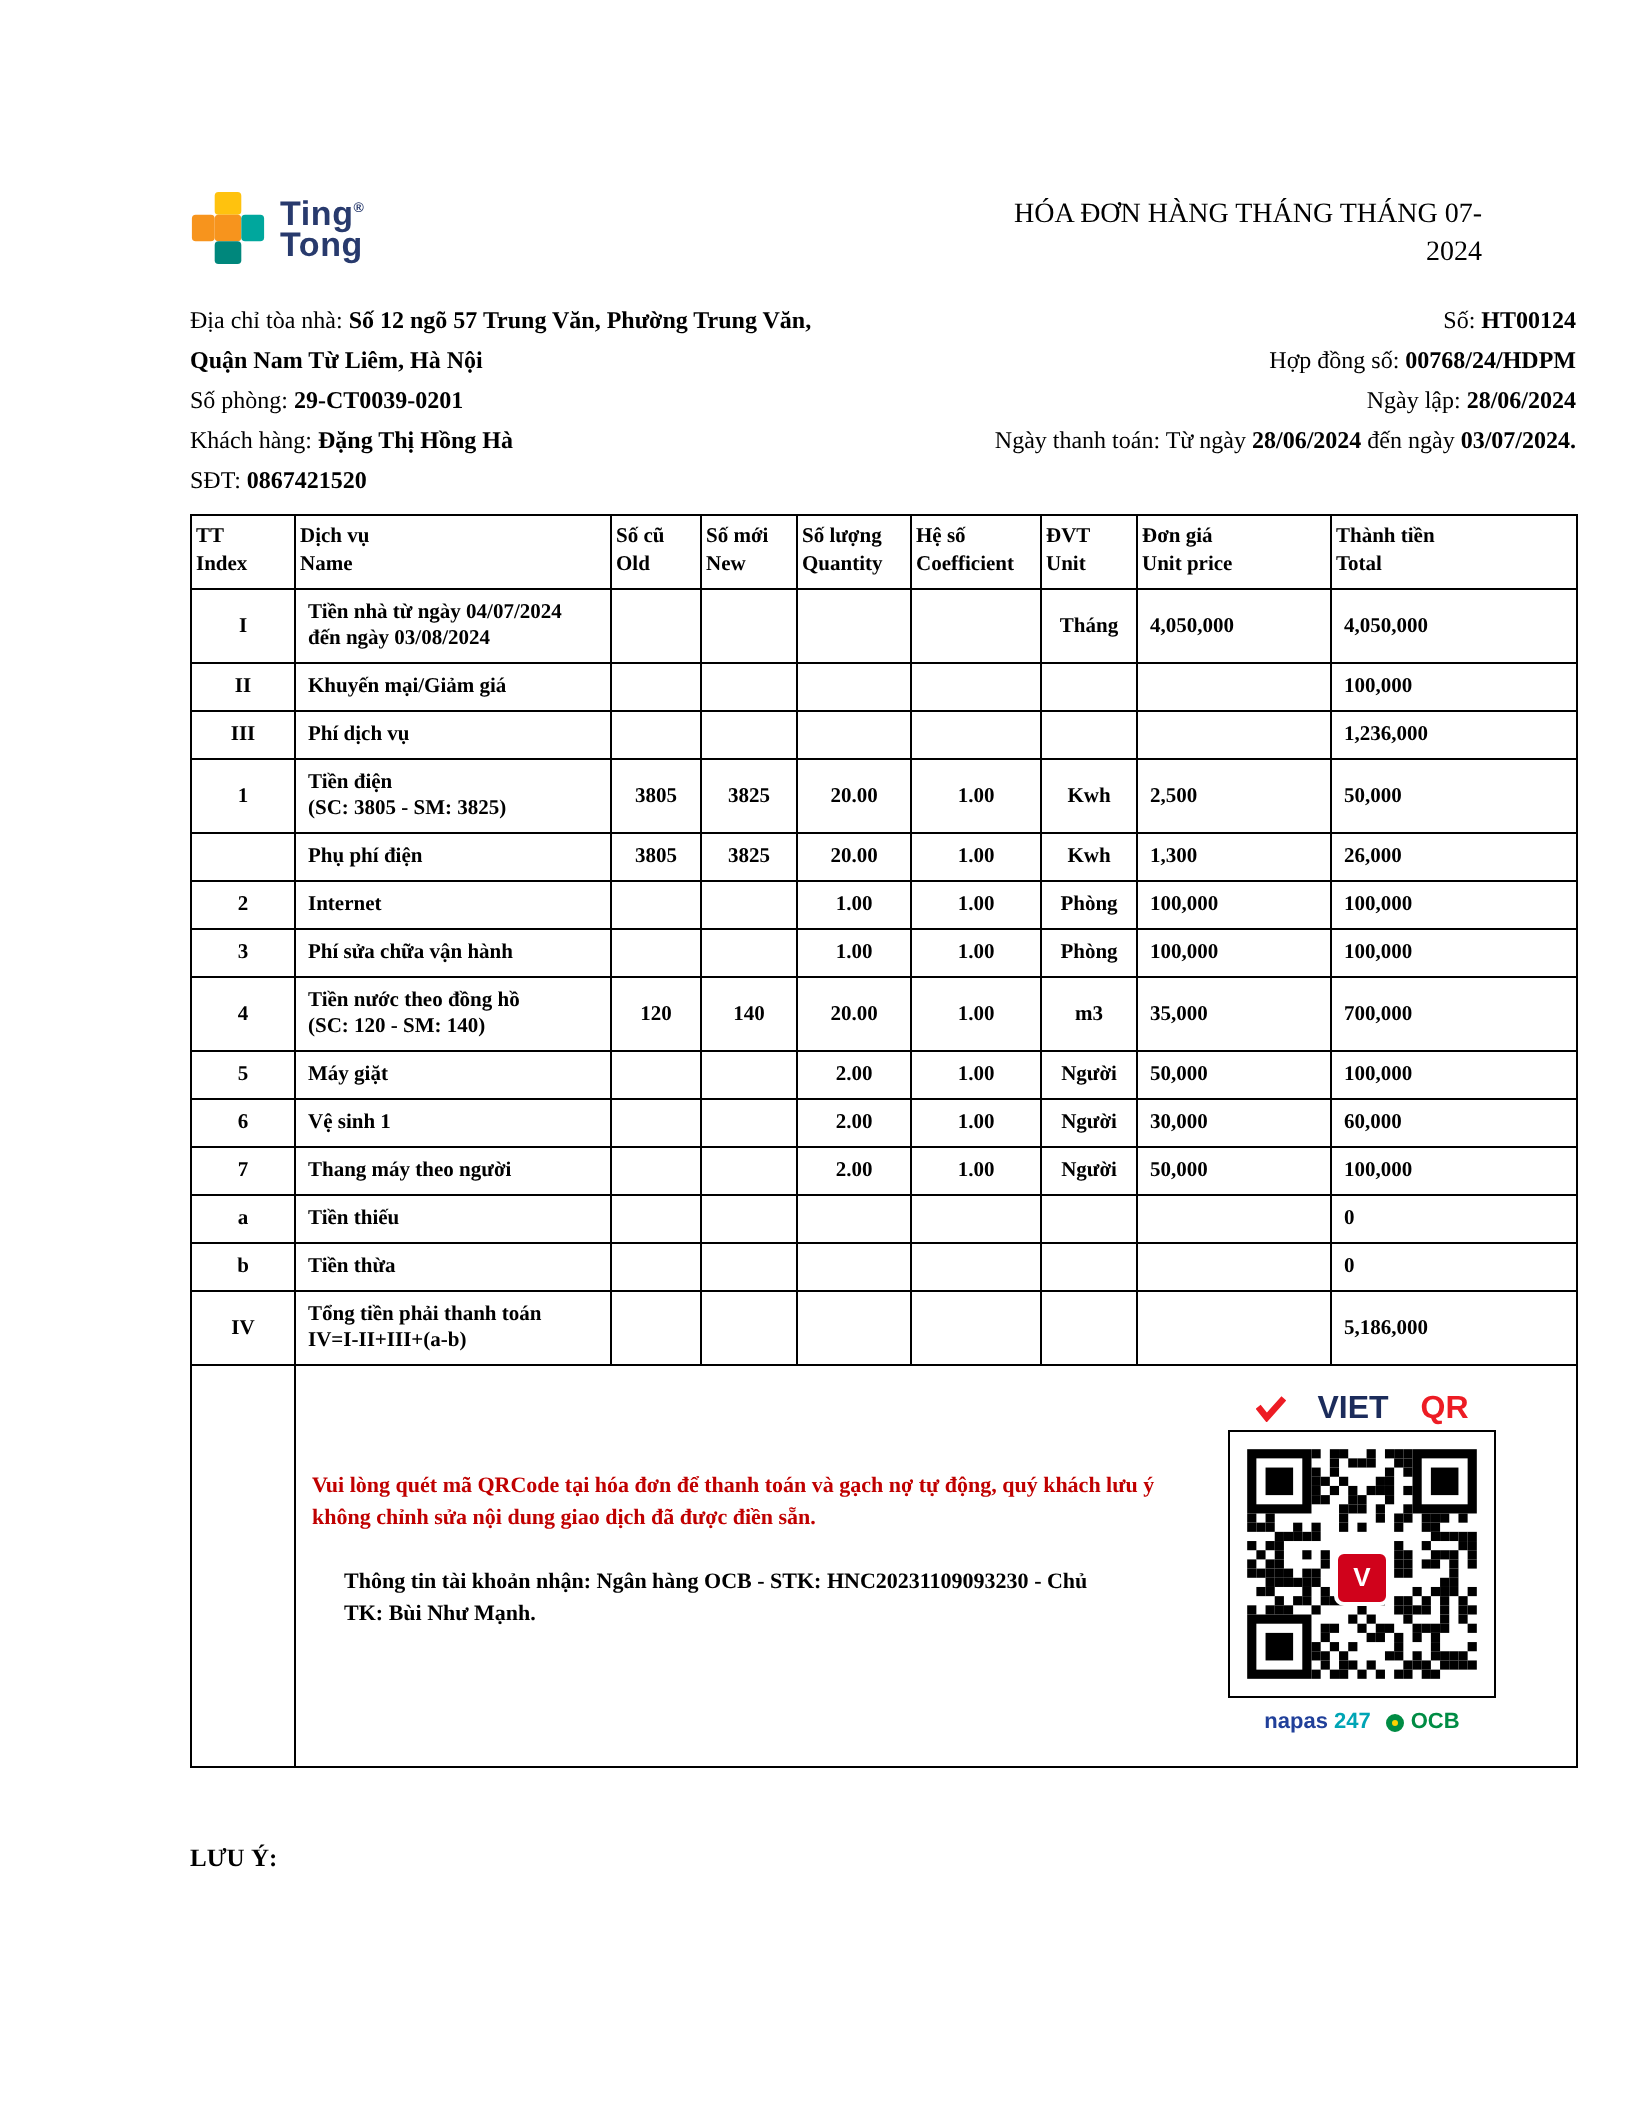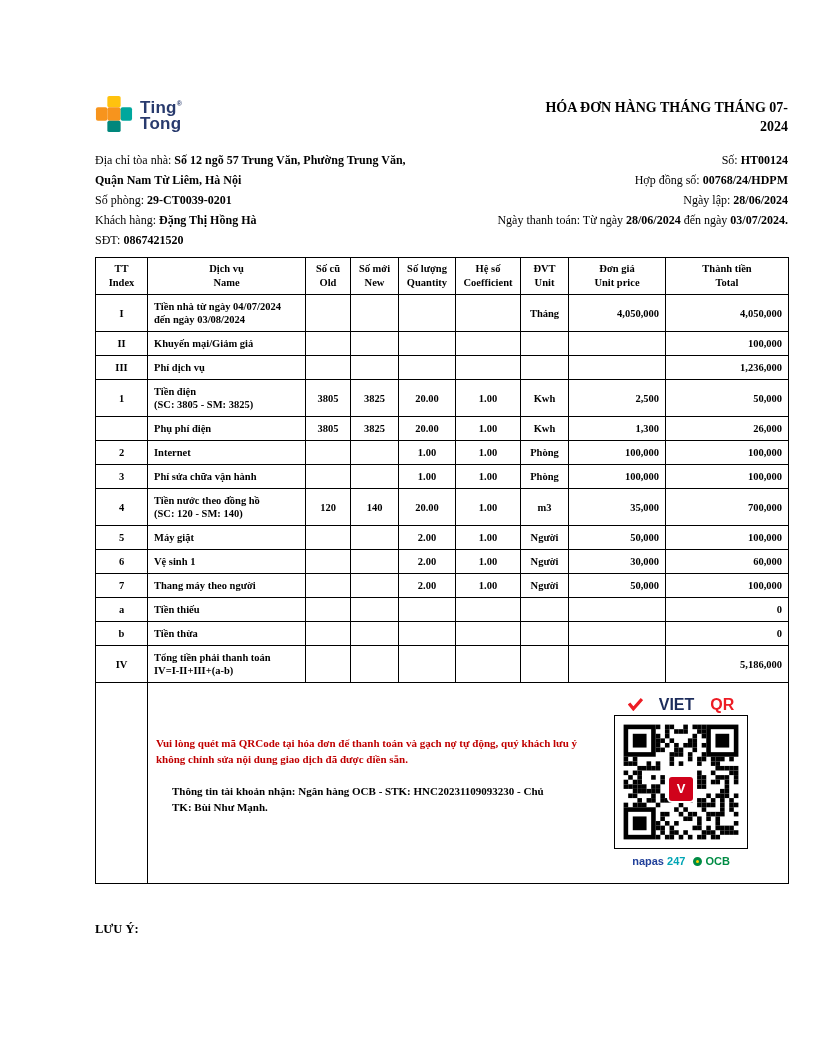--- a/index.html
+++ b/index.html
@@ -9,37 +9,37 @@
   }
   .page{position:absolute;left:95px;top:95px;width:693px}
 
   
   .header{display:flex;justify-content:space-between;align-items:flex-start;margin-bottom:14px}
   .logo{display:flex;align-items:center;gap:7px}
   .logo svg{display:block}
   .logo-text{font-family:"Liberation Sans",sans-serif;font-weight:bold;color:#283a6d;
     font-size:17px;line-height:16px;letter-spacing:.3px}
   .logo-text sup{font-size:7px;vertical-align:super}
-  .title{width:300px;margin-top:3px;text-align:right;
-    font-weight:bold;font-size:14px;line-height:19px}
+  .title{width:300px;margin-right:47px;margin-top:3px;text-align:right;
+    font-weight:normal;font-size:14px;line-height:19px}
 
   
   .info{font-size:12px;line-height:20px}
   .info-line{display:flex;justify-content:space-between}
   .info b{font-weight:bold}
 
   
   table.invoice{border-collapse:collapse;width:100%;margin-top:7px;
     font-size:10.5px;font-weight:bold;table-layout:fixed}
   table.invoice th,table.invoice td{border:1px solid #000;padding:5px 6px;
     vertical-align:middle;line-height:13px;overflow:hidden}
-  table.invoice th{text-align:center;line-height:14px;padding:4px 2px}
+  table.invoice th{text-align:left;line-height:14px;padding:4px 2px}
   td.c{text-align:center}
   td.l{text-align:left}
-  td.r{text-align:right}
+  td.r{text-align:left}
 
   tr.words-row td{font-weight:normal;font-style:italic;padding:4px 10px;line-height:13px}
   tr.words-row b{font-style:italic;font-weight:bold}
 
   
   tr.qr-row td{height:200px;padding:0}
   .qr-flex{display:flex;justify-content:space-between;align-items:center;
     padding:8px 40px 8px 8px;height:100%;box-sizing:border-box}
   .qr-text{width:425px;font-size:11px;line-height:16px}
   .qr-text .notice{color:#c00000;margin:0 0 12px 0}

